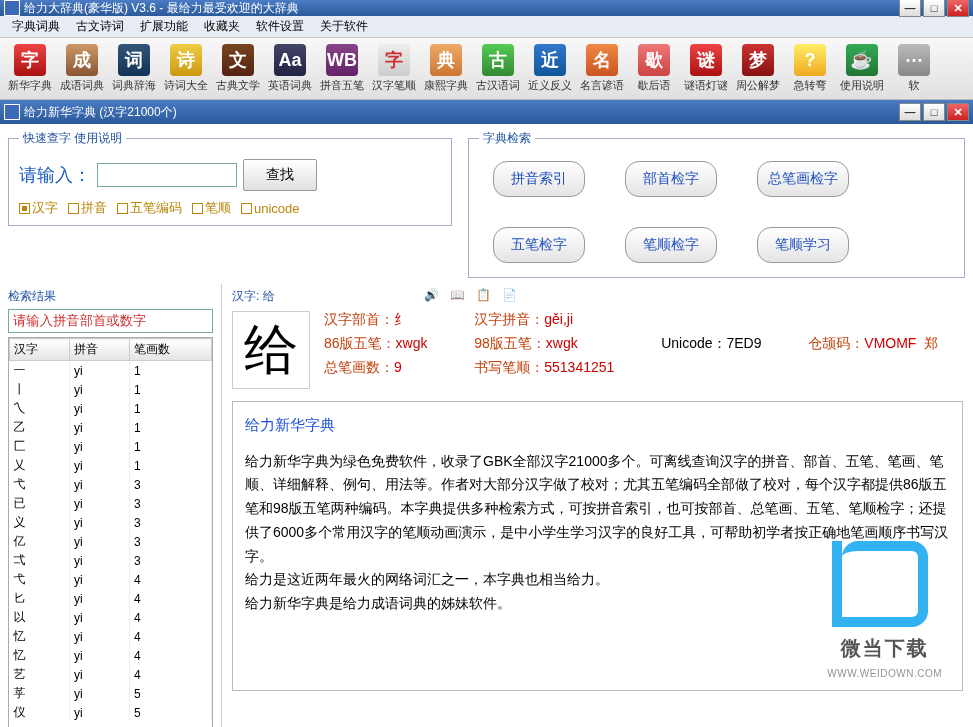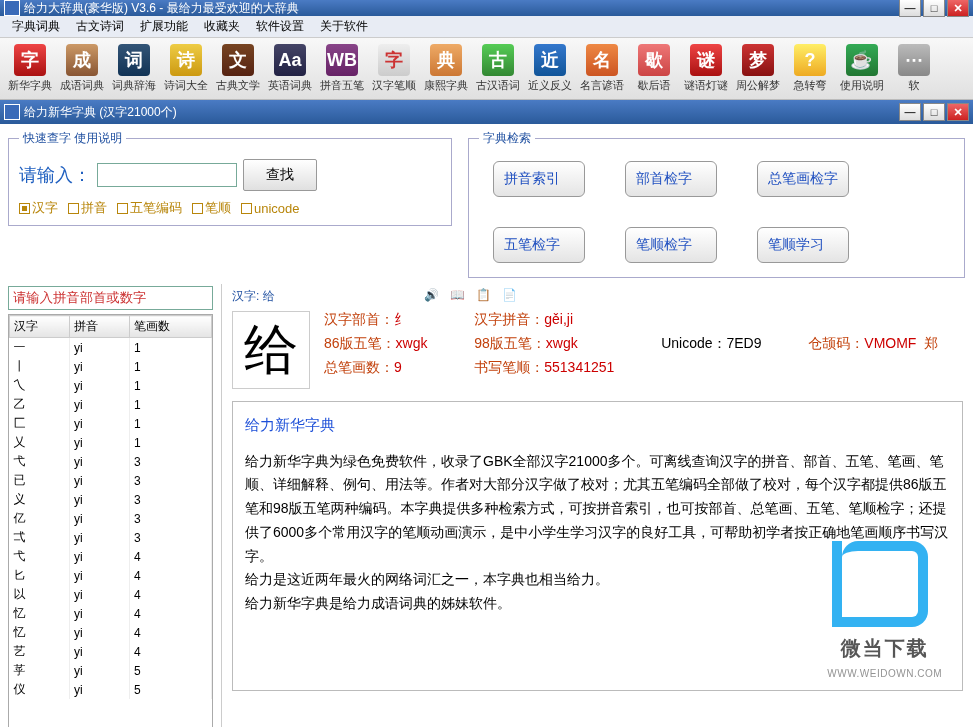--- a/index.html
+++ b/index.html
@@ -43,21 +43,21 @@
 
 .section-label { color: #2050a0; margin: 4px 8px 2px; font-size: 12px; }
 .filter-input { margin: 2px 8px; width: calc(100% - 16px); border: 1px solid #7a9; height: 24px; padding: 0 4px; color: #c33; }
 
 .table-wrap { flex: 1; margin: 2px 8px 6px; border: 1px solid #aaa; overflow-y: scroll; background: #fff; }
 table { width: 100%; border-collapse: collapse; font-size: 12px; }
 th { background: linear-gradient(#fff,#e4e4e4); border: 1px solid #ccc; padding: 2px 4px; text-align: left; font-weight: normal; position: sticky; top: 0; }
 td { border-right: 1px solid #eee; padding: 1px 4px; }
 
 .index-btns { display: flex; flex-wrap: wrap; gap: 30px 40px; padding: 6px 14px; }
-.idx-btn { border: 1px solid #999; background: linear-gradient(#fff,#e4e4e4); padding: 8px 10px; cursor: pointer; border-radius: 6px; font-size: 14px; color: #2050c0; min-width: 92px; }
+.idx-btn { border: 1px solid #999; background: linear-gradient(#fff,#e4e4e4); padding: 8px 4px; cursor: pointer; border-radius: 14px; font-size: 14px; color: #2050c0; min-width: 92px; text-align: center; }
 
 .char-header { display: flex; align-items: flex-start; padding: 4px 10px; gap: 10px; }
 .char-label { color: #2050a0; font-size: 12px; }
 .mini-icons { display: flex; gap: 10px; margin-left: 140px; }
 .mini-icon { width: 16px; height: 16px; cursor: pointer; }
 
 .char-detail { display: flex; gap: 14px; padding: 2px 10px 8px; align-items: flex-start; }
 .big-char { width: 78px; height: 78px; border: 1px solid #ccc; display: flex; align-items: center; justify-content: center; font-size: 54px; font-family: KaiTi, SimSun; }
 .detail-grid { flex: 1; display: grid; grid-template-columns: auto auto auto auto; gap: 6px 22px; font-size: 14px; align-items: center; }
 .dl { color: #c2410c; }
@@ -234,20 +234,21 @@
           <div class="idx-btn">五笔检字</div>
           <div class="idx-btn">笔顺检字</div>
           <div class="idx-btn">笔顺学习</div>
         </div>
     </fieldset>
   </div>
 </div>
 
 <div class="content">
   <div class="left-pane">
+    <div class="section-label">检索结果</div>
     <input class="filter-input" style="color: rgb(204, 51, 51);" value="请输入拼音部首或数字">
     <div class="table-wrap">
       <table>
         <thead>
             <tr id="thead-row">
               <th>汉字</th>
               <th>拼音</th>
               <th>笔画数</th>
             </tr>
           </thead>

